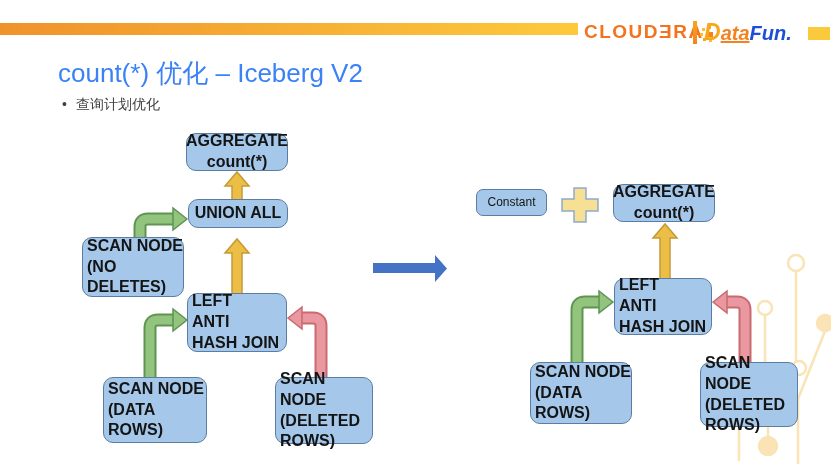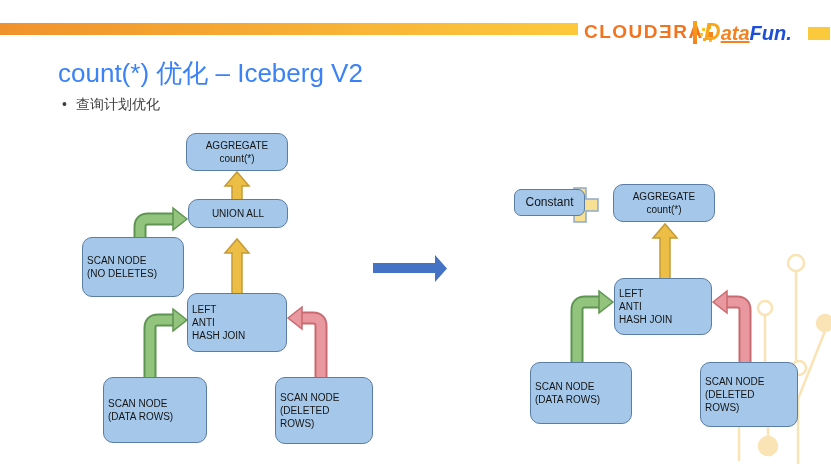--- a/index.html
+++ b/index.html
@@ -22,21 +22,21 @@
   .hdr-square{position:absolute;left:808px;top:27px;width:22px;height:13px;background:#FBC93C;}
 
   
   .title{position:absolute;left:58px;top:56px;font-size:26px;color:#3b82f6;}
   .bullet-line{position:absolute;left:62px;top:96px;font-size:14px;color:#404040;}
   .bullet-dot{margin-right:9px;}
 
   
   .node{position:absolute;background:#A5C8EA;border:1.5px solid #5B7CA3;border-radius:10px;
         display:flex;align-items:center;box-sizing:border-box;color:#141414;
-        font-weight:normal;font-size:10px;line-height:1.3;white-space:pre-line;}
+        font-weight:bold;font-size:16px;line-height:1.3;white-space:pre-line;}
   .node.center{justify-content:center;text-align:center;}
   .node.left{justify-content:flex-start;text-align:left;padding-left:4px;}
   .node.plain{font-weight:normal;border-radius:7px;font-size:12px;}
 
   .layer{position:absolute;left:0;top:0;}
 </style>
 </head>
 <body>
 
 <div id="slide">
@@ -126,21 +126,21 @@
 (NO DELETES)</div>
   <div class="node left" style="left:187px;top:293px;width:100px;height:59px;">LEFT
 ANTI
 HASH JOIN</div>
   <div class="node left" style="left:103px;top:377px;width:104px;height:66px;">SCAN NODE
 (DATA ROWS)</div>
   <div class="node left" style="left:275px;top:377px;width:98px;height:67px;">SCAN NODE
 (DELETED
 ROWS)</div>
 
-  <div class="node center plain" style="left:476px;top:189px;width:71px;height:27px;margin-left:38px;">Constant</div>
+  <div class="node center plain" style="left:476px;top:189px;width:71px;height:27px;">Constant</div>
   <div class="node center" style="left:613px;top:184px;width:102px;height:38px;">AGGREGATE
 count(*)</div>
   <div class="node left" style="left:614px;top:278px;width:98px;height:57px;">LEFT
 ANTI
 HASH JOIN</div>
   <div class="node left" style="left:530px;top:362px;width:102px;height:62px;">SCAN NODE
 (DATA ROWS)</div>
   <div class="node left" style="left:700px;top:362px;width:98px;height:65px;">SCAN NODE
 (DELETED
 ROWS)</div>

